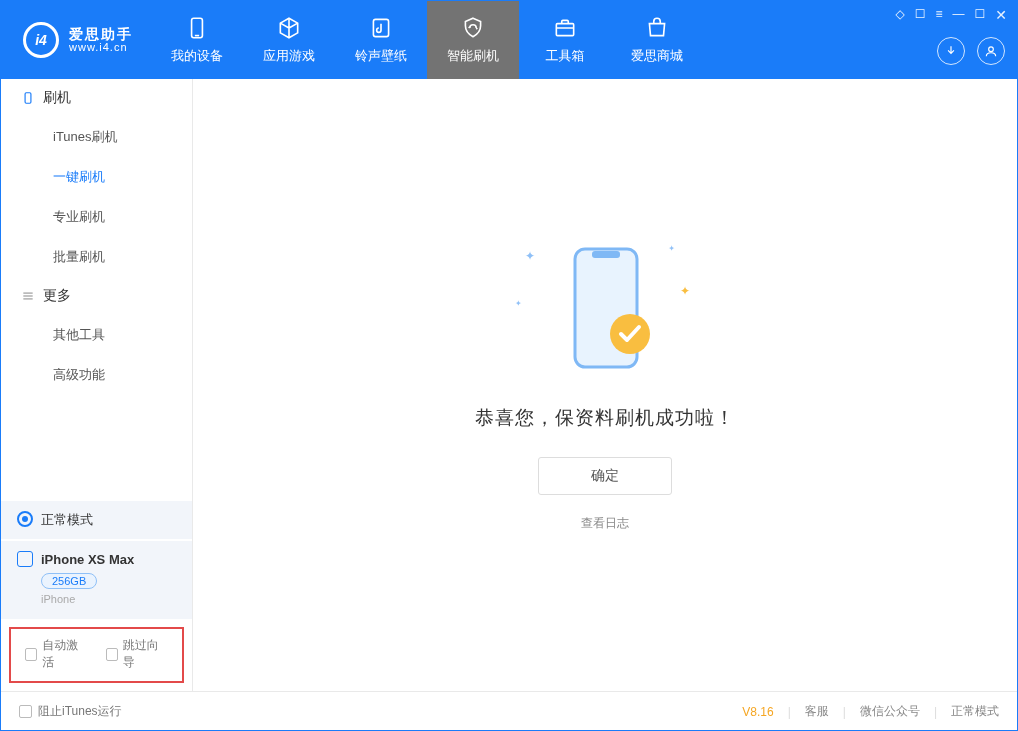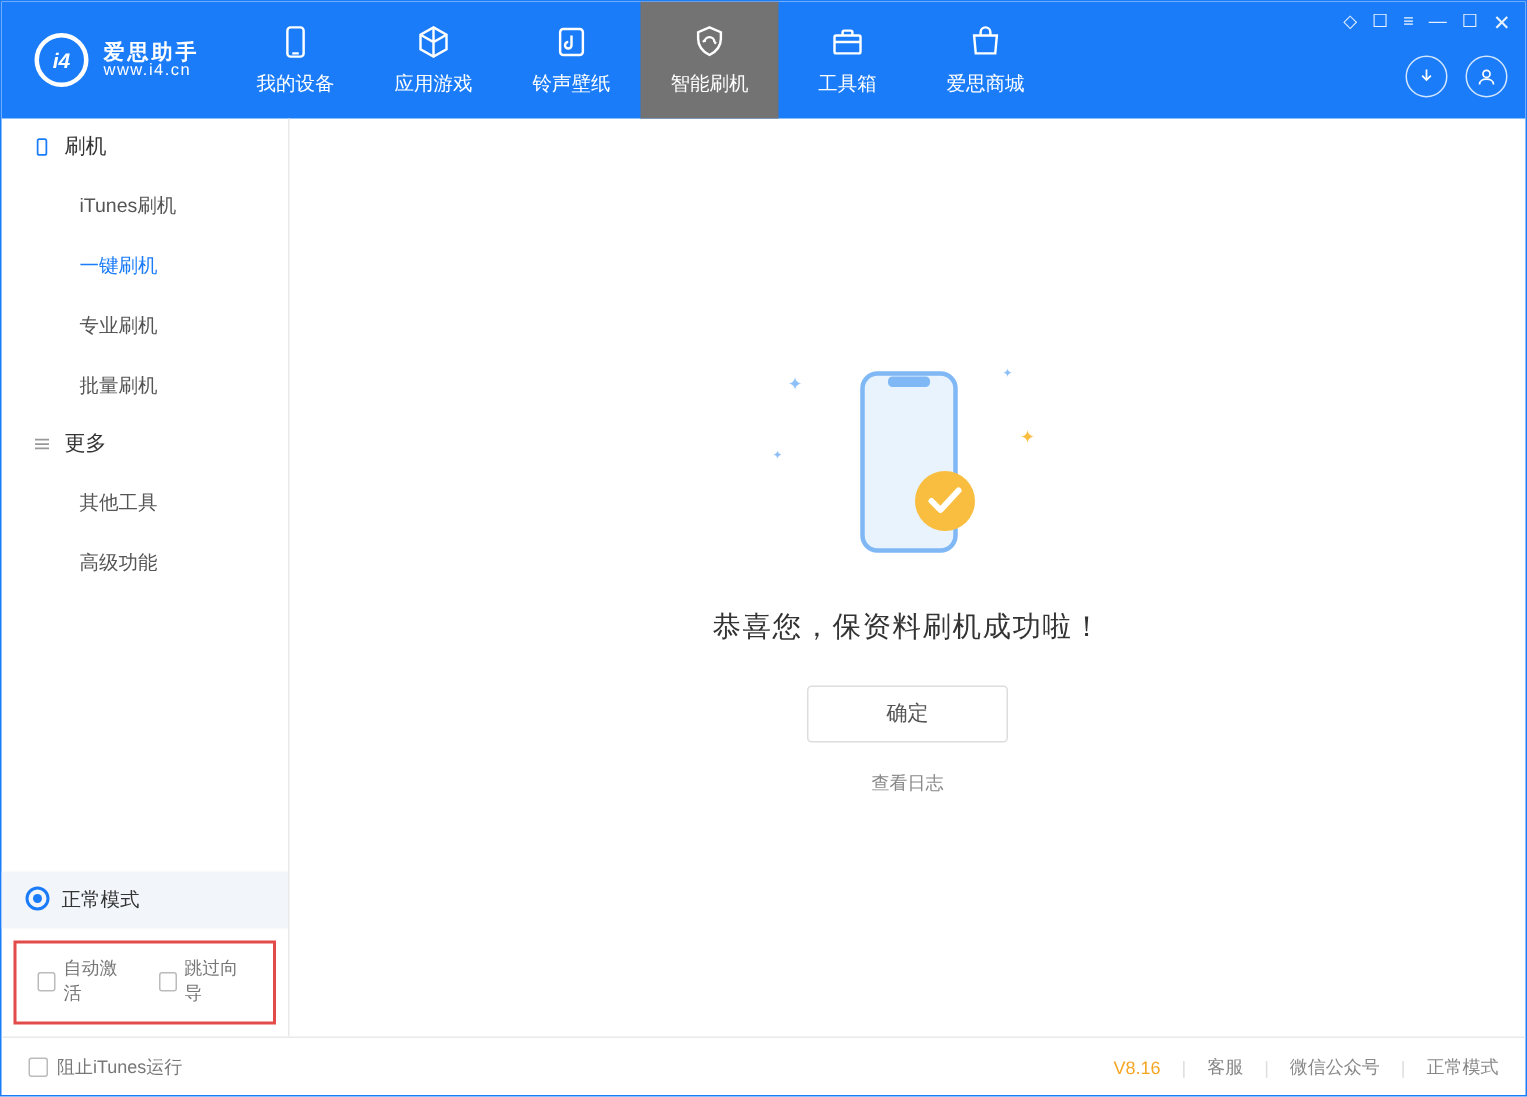--- a/index.html
+++ b/index.html
@@ -177,20 +177,28 @@
         <span>更多</span>
       </div>
       <div class="side-item">其他工具</div>
       <div class="side-item">高级功能</div>
     </div>
 
     <div class="side-status">
       <span class="dot"></span>
       <span>正常模式</span>
     </div>
+    <div class="side-device">
+      <div class="dname">
+        <span class="pico"></span>
+        <span>iPhone XS Max</span>
+      </div>
+      <span class="cap">256GB</span>
+      <div class="dtype">iPhone</div>
+    </div>
 
     <div class="side-checks">
       <label class="chk">
         <span class="box"></span>
         <span>自动激活</span>
       </label>
       <label class="chk">
         <span class="box"></span>
         <span>跳过向导</span>
       </label>

